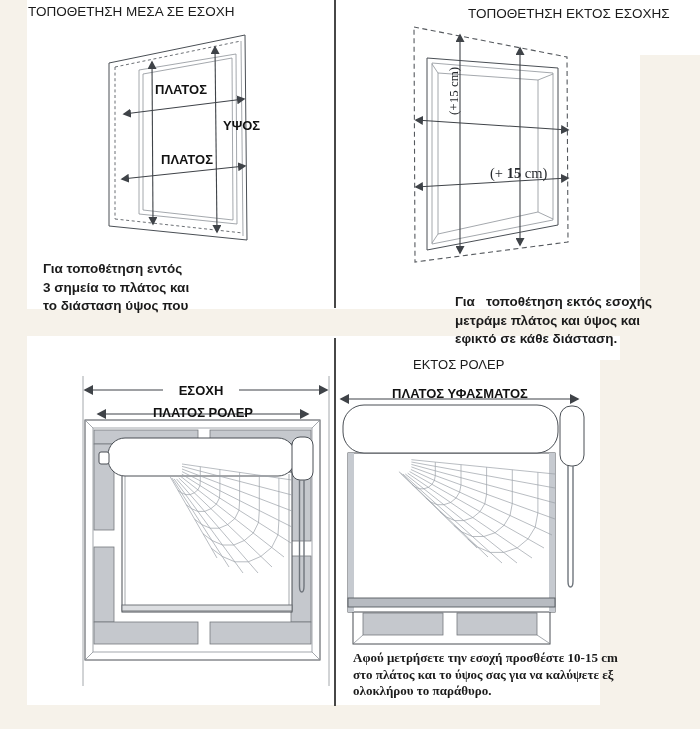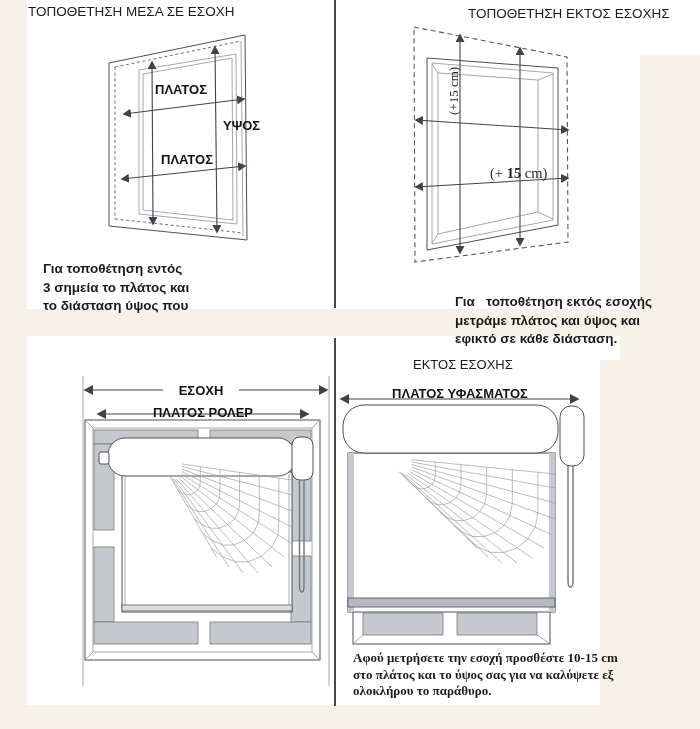--- a/index.html
+++ b/index.html
@@ -153,21 +153,21 @@
         <line x1="108.9" y1="110.0" x2="166" y2="199"></line>
         <line x1="107.0" y1="108.5" x2="154" y2="190"></line>
         <path d="M137.3,98.7L137.3,103.2L137.3,108.0L137.3,112.8L137.0,117.6L134.9,121.8L131.3,124.8L127.1,126.6L122.6,126.6L118.4,124.8L114.8,122.1"></path>
         <path d="M156.9,101.5L156.9,108.3L156.9,115.5L156.9,122.7L156.5,129.9L153.3,136.2L147.9,140.7L141.7,143.4L134.9,143.4L128.6,140.7L123.2,136.7"></path>
         <path d="M176.6,104.4L176.6,113.4L176.6,123.0L176.6,132.6L176.0,142.2L171.8,150.6L164.6,156.6L156.2,160.2L147.2,160.2L138.8,156.6L131.6,151.2"></path>
         <path d="M196.3,107.3L196.3,118.5L196.3,130.5L196.3,142.5L195.5,154.5L190.3,165.0L181.3,172.5L170.8,177.0L159.5,177.0L149.0,172.5L140.0,165.8"></path>
         <path d="M215.9,110.1L215.9,123.6L215.9,138.0L215.9,152.4L215.0,166.8L208.7,179.4L197.9,188.4L185.3,193.8L171.8,193.8L159.2,188.4L148.4,180.3"></path>
       </g>
     </svg>
 
-  <div class="title" style="left:413px;top:357px;font-size:13px;">ΕΚΤΟΣ ΕΣΟΧΗΣ</div>
+  <div class="title" style="left:413px;top:357px;font-size:13px;">ΕΚΤΟΣ ΡΟΛΕΡ</div>
 
   <svg id="svg-br" style="left:338px;top:385px;" width="265" height="265" viewBox="0 0 265 265">
     <defs>
       <marker id="ah4" markerWidth="10" markerHeight="10" refX="8" refY="5" orient="auto-start-reverse" markerUnits="userSpaceOnUse">
         <path d="M0,0 L9.5,5 L0,10 Z" fill="#3f4348"></path>
       </marker>
     </defs>
 
     <rect class="lnw" x="15" y="225" width="197" height="34" stroke="#75797e"></rect>
     <rect class="gray" x="25" y="228" width="80" height="22"></rect>

